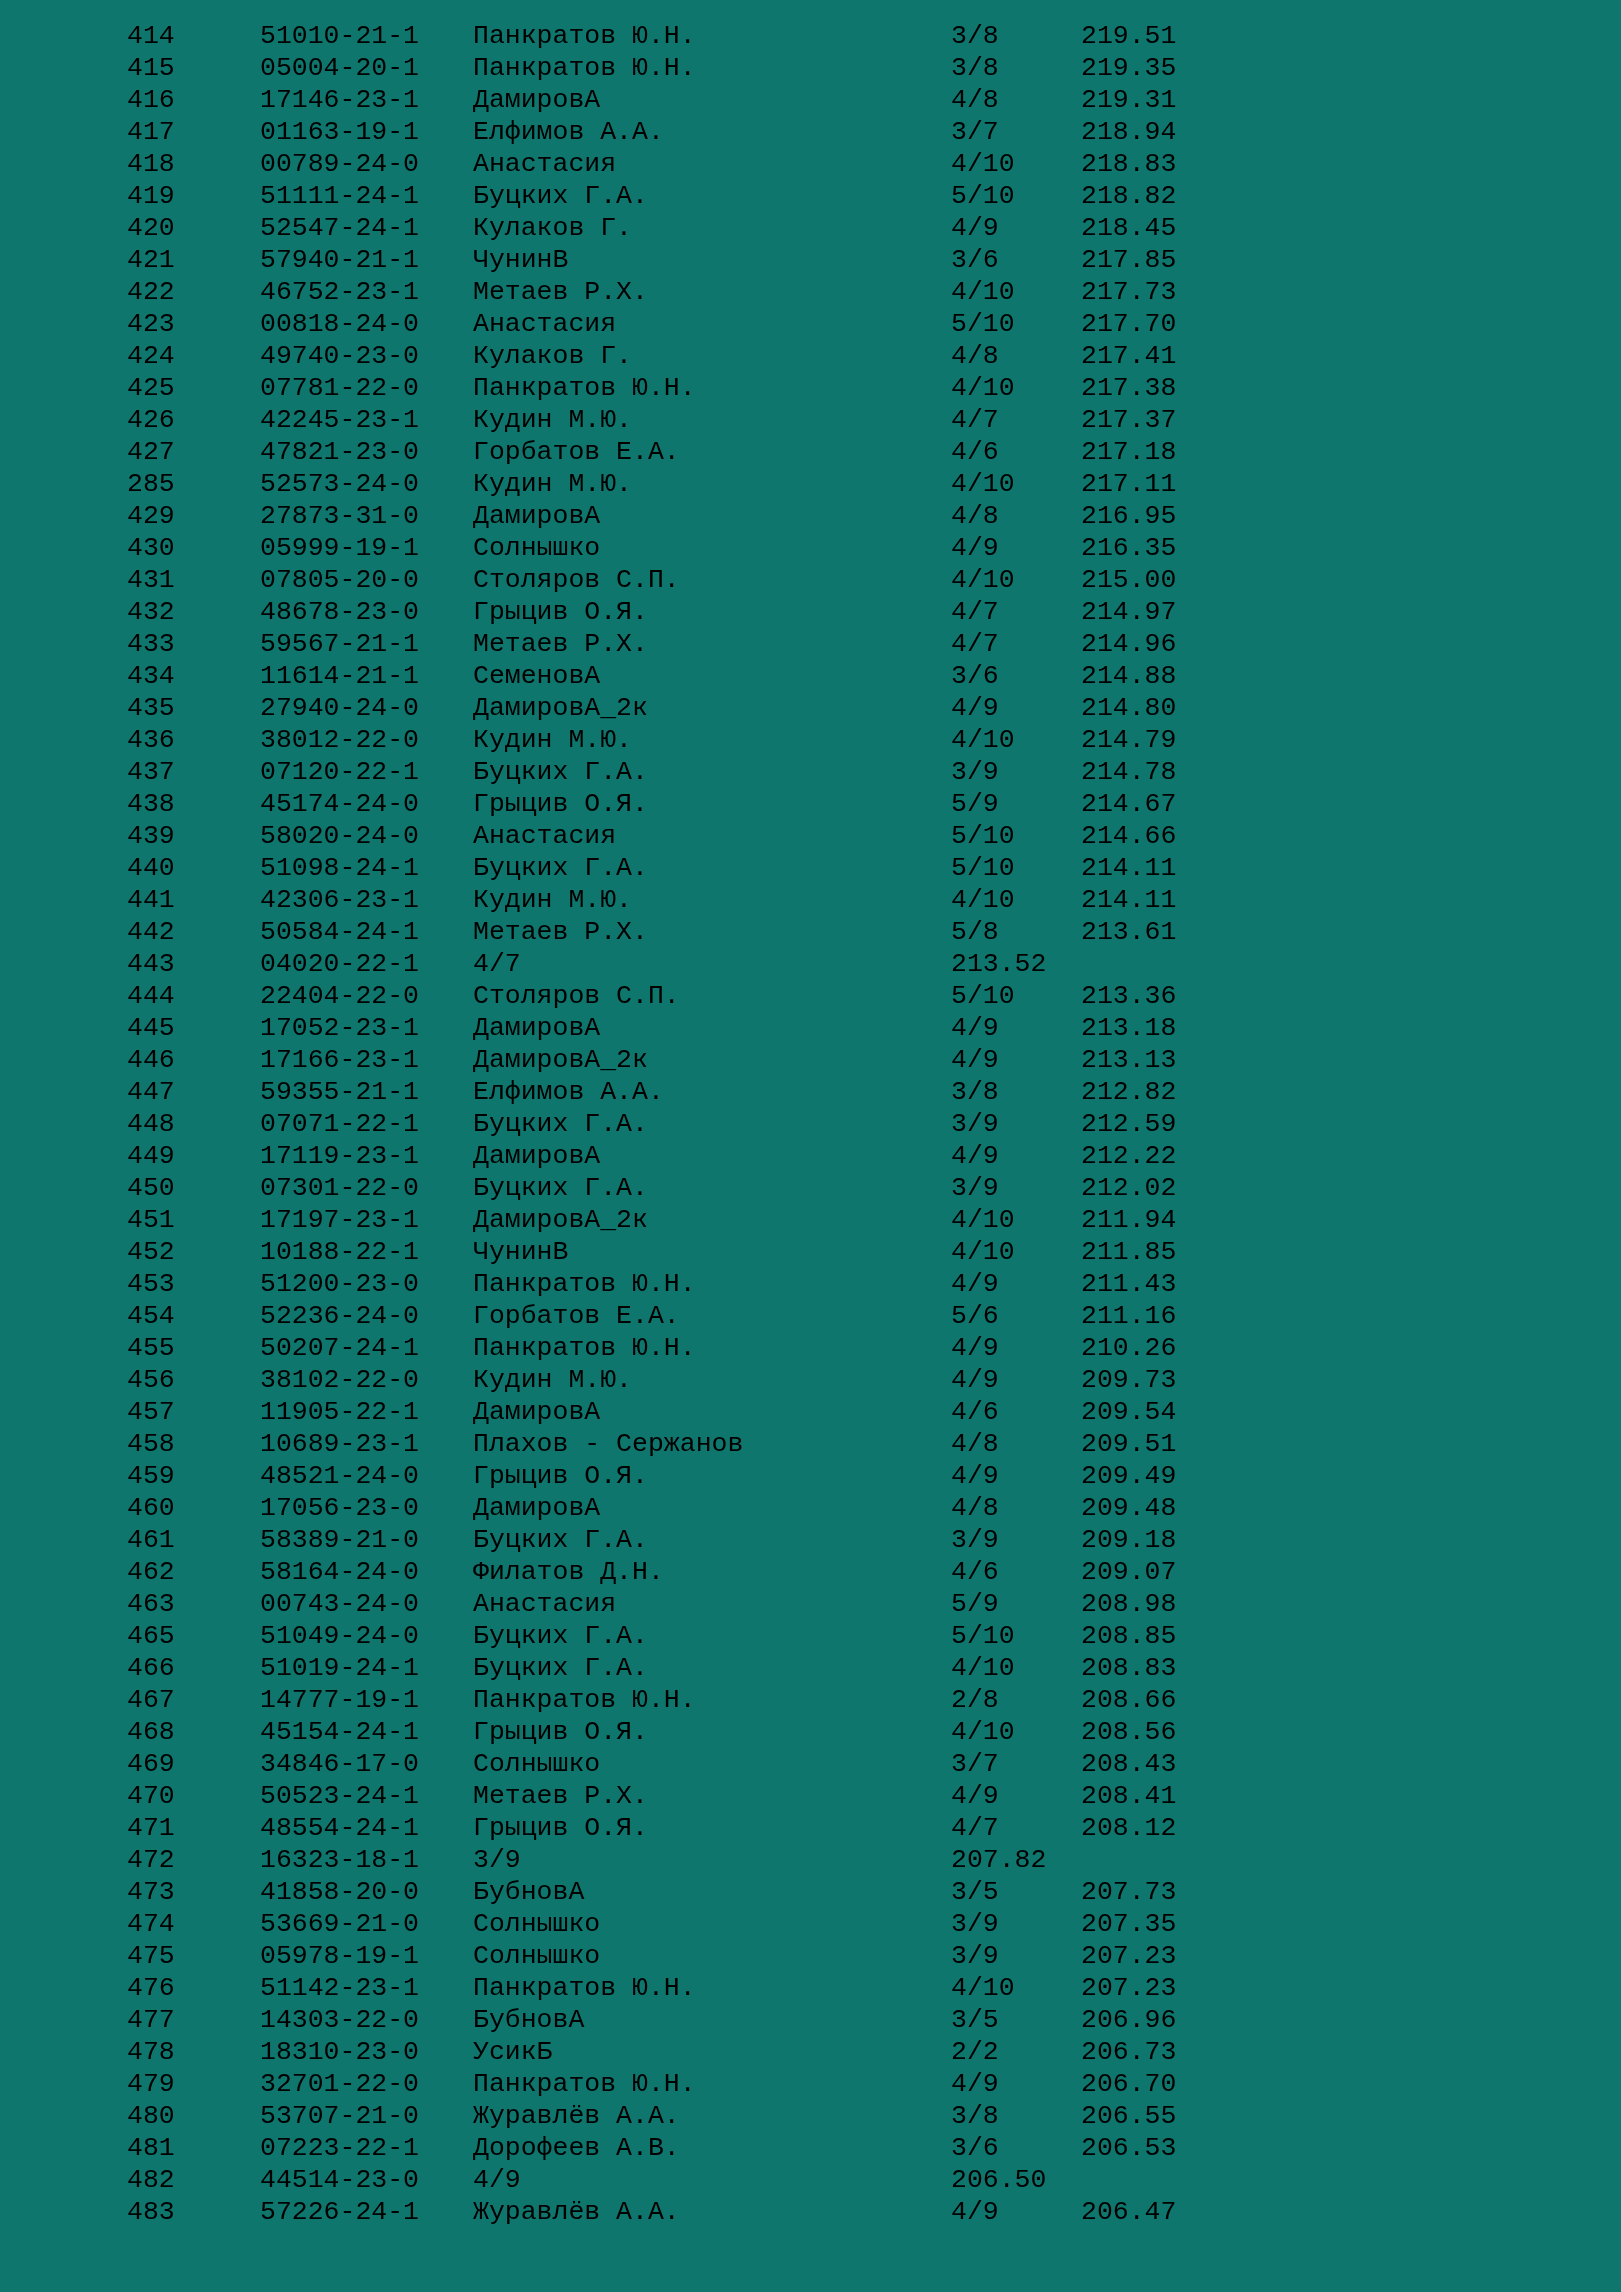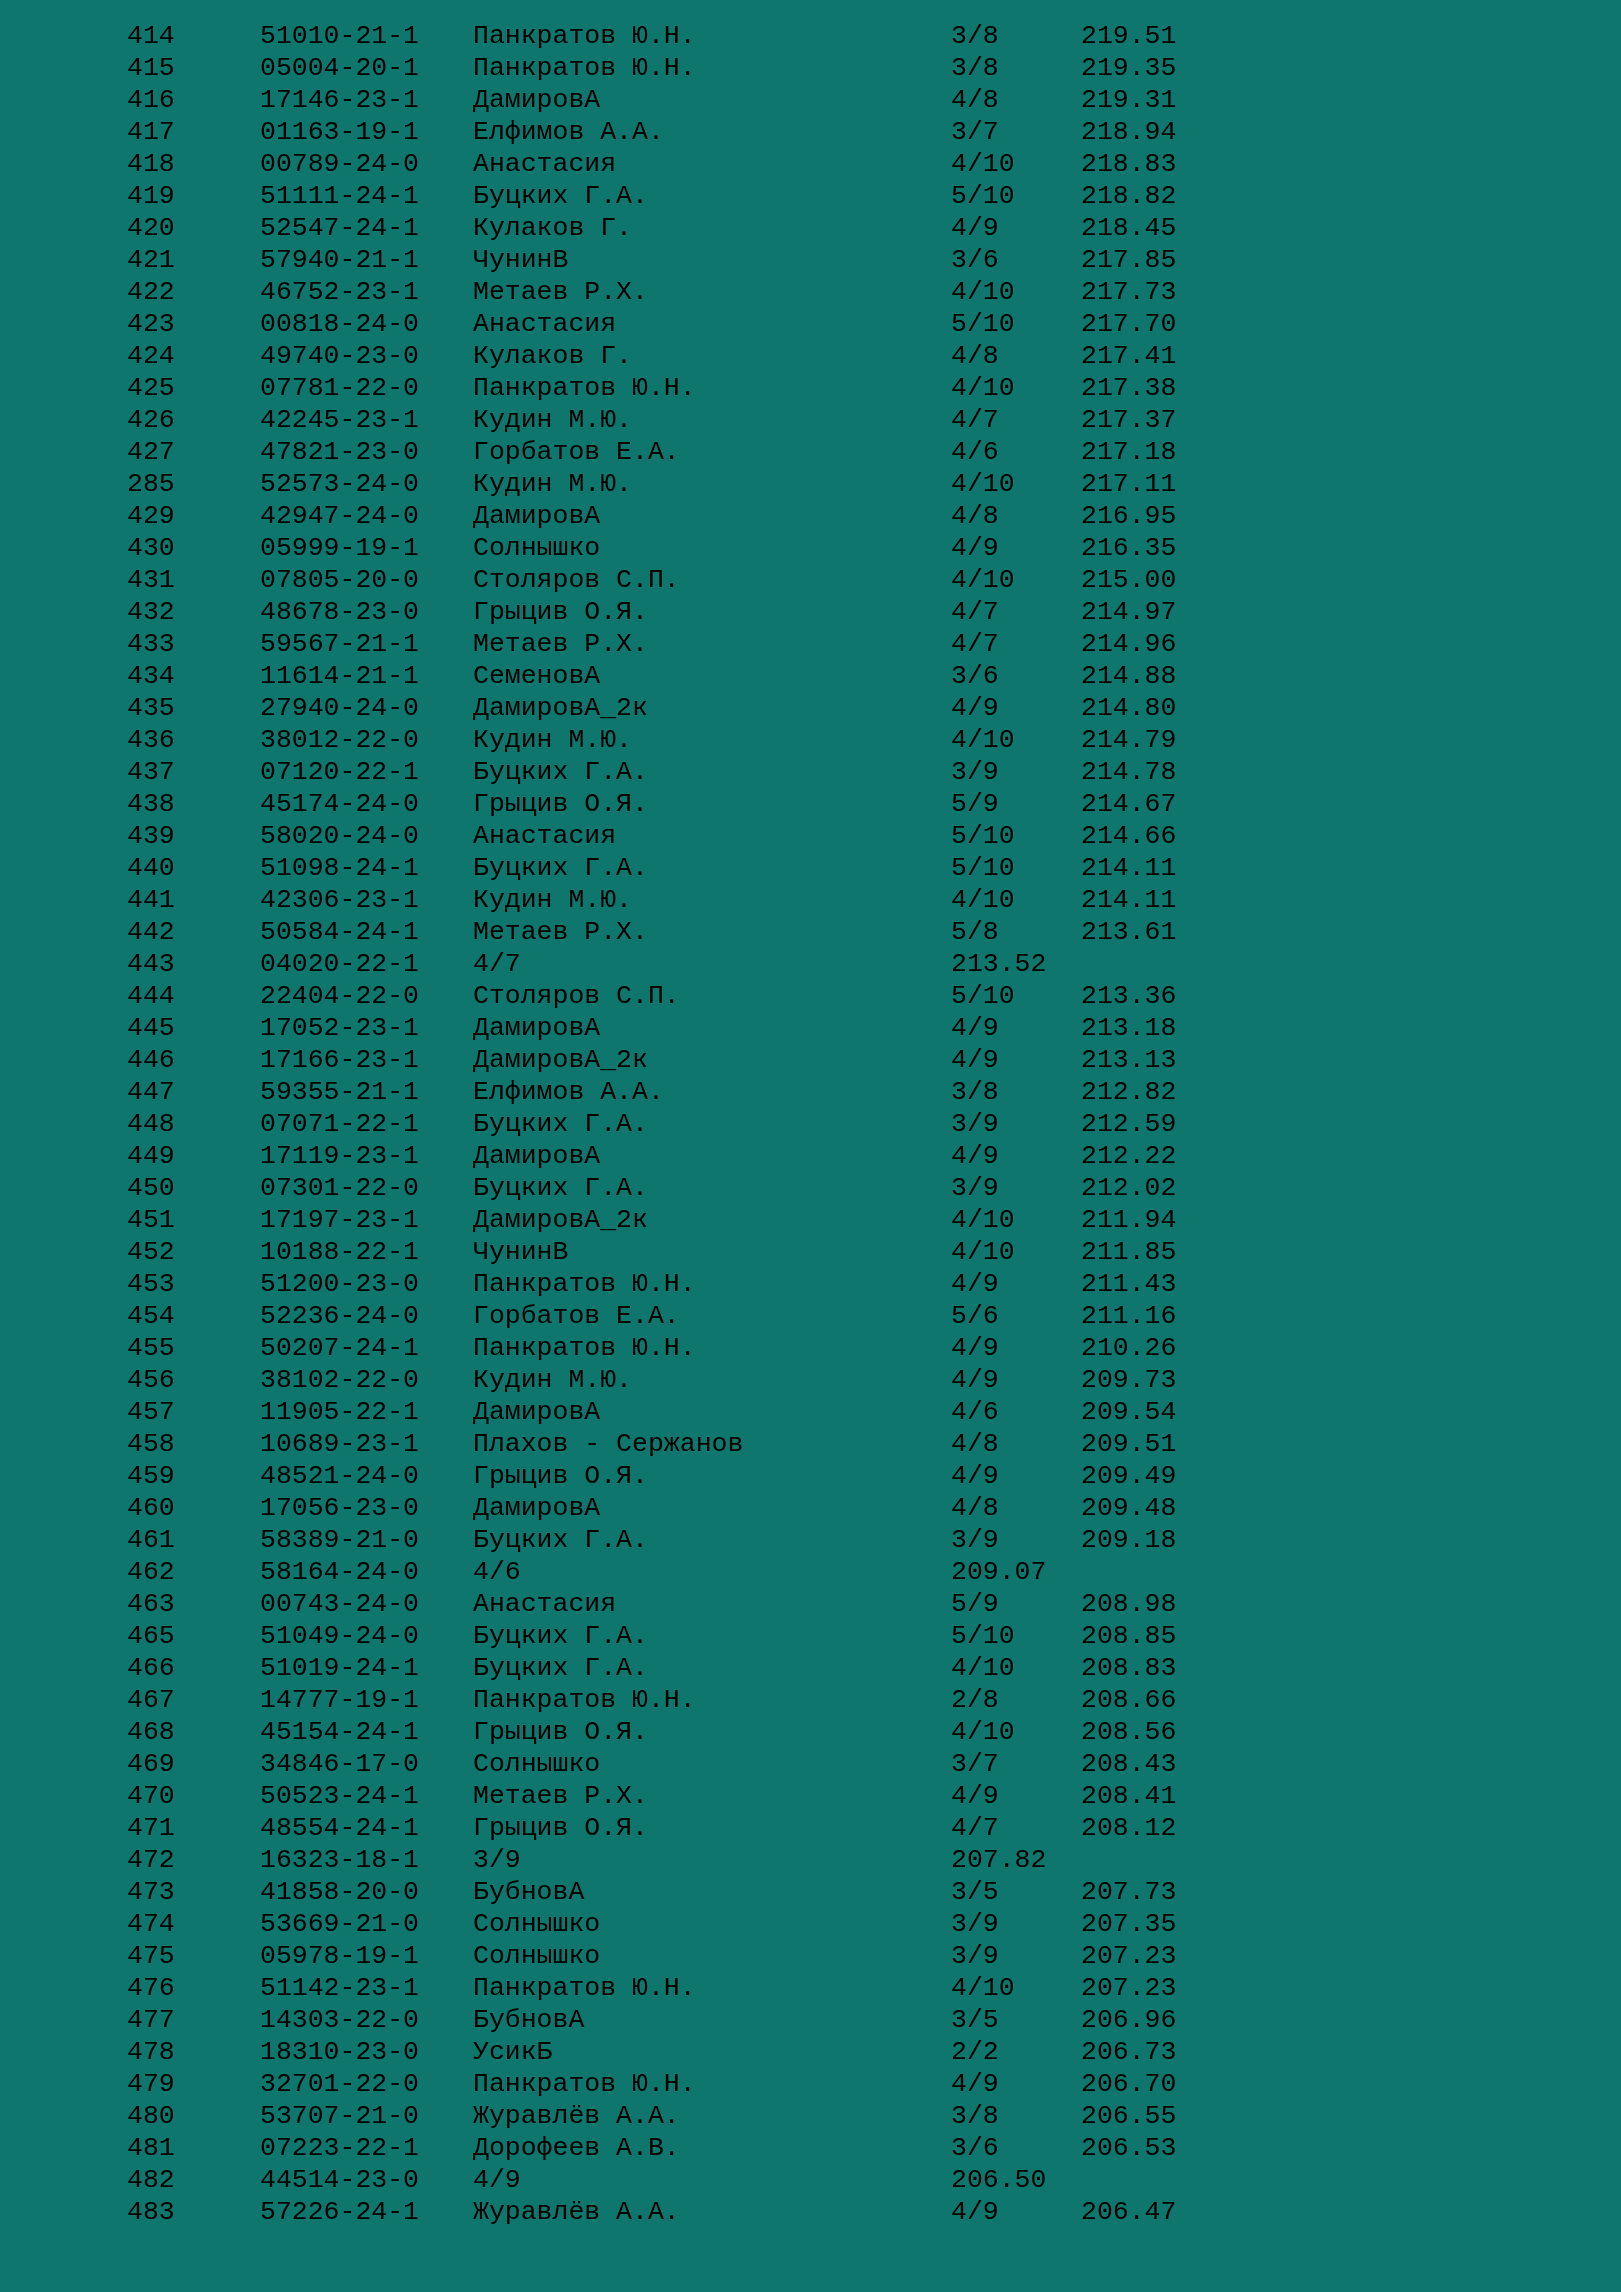--- a/index.html
+++ b/index.html
@@ -49,21 +49,21 @@
       <div class="row"><span class="cell c-rank">419</span><span class="cell c-code">51111-24-1</span><span class="cell c-name">Буцких Г.А.</span><span class="cell c-result">5/10</span><span class="cell c-score">218.82</span></div>
       <div class="row"><span class="cell c-rank">420</span><span class="cell c-code">52547-24-1</span><span class="cell c-name">Кулаков Г.</span><span class="cell c-result">4/9</span><span class="cell c-score">218.45</span></div>
       <div class="row"><span class="cell c-rank">421</span><span class="cell c-code">57940-21-1</span><span class="cell c-name">ЧунинВ</span><span class="cell c-result">3/6</span><span class="cell c-score">217.85</span></div>
       <div class="row"><span class="cell c-rank">422</span><span class="cell c-code">46752-23-1</span><span class="cell c-name">Метаев Р.Х.</span><span class="cell c-result">4/10</span><span class="cell c-score">217.73</span></div>
       <div class="row"><span class="cell c-rank">423</span><span class="cell c-code">00818-24-0</span><span class="cell c-name">Анастасия</span><span class="cell c-result">5/10</span><span class="cell c-score">217.70</span></div>
       <div class="row"><span class="cell c-rank">424</span><span class="cell c-code">49740-23-0</span><span class="cell c-name">Кулаков Г.</span><span class="cell c-result">4/8</span><span class="cell c-score">217.41</span></div>
       <div class="row"><span class="cell c-rank">425</span><span class="cell c-code">07781-22-0</span><span class="cell c-name">Панкратов Ю.Н.</span><span class="cell c-result">4/10</span><span class="cell c-score">217.38</span></div>
       <div class="row"><span class="cell c-rank">426</span><span class="cell c-code">42245-23-1</span><span class="cell c-name">Кудин М.Ю.</span><span class="cell c-result">4/7</span><span class="cell c-score">217.37</span></div>
       <div class="row"><span class="cell c-rank">427</span><span class="cell c-code">47821-23-0</span><span class="cell c-name">Горбатов Е.А.</span><span class="cell c-result">4/6</span><span class="cell c-score">217.18</span></div>
       <div class="row"><span class="cell c-rank">285</span><span class="cell c-code">52573-24-0</span><span class="cell c-name">Кудин М.Ю.</span><span class="cell c-result">4/10</span><span class="cell c-score">217.11</span></div>
-      <div class="row"><span class="cell c-rank">429</span><span class="cell c-code">42947-24-0</span><span class="cell c-name">ДамировА</span><span class="cell c-result">4/8</span><span class="cell c-score">216.95</span></div>
+      <div class="row"><span class="cell c-rank">429</span><span class="cell c-code">27873-31-0</span><span class="cell c-name">ДамировА</span><span class="cell c-result">4/8</span><span class="cell c-score">216.95</span></div>
       <div class="row"><span class="cell c-rank">430</span><span class="cell c-code">05999-19-1</span><span class="cell c-name">Солнышко</span><span class="cell c-result">4/9</span><span class="cell c-score">216.35</span></div>
       <div class="row"><span class="cell c-rank">431</span><span class="cell c-code">07805-20-0</span><span class="cell c-name">Столяров С.П.</span><span class="cell c-result">4/10</span><span class="cell c-score">215.00</span></div>
       <div class="row"><span class="cell c-rank">432</span><span class="cell c-code">48678-23-0</span><span class="cell c-name">Грыцив О.Я.</span><span class="cell c-result">4/7</span><span class="cell c-score">214.97</span></div>
       <div class="row"><span class="cell c-rank">433</span><span class="cell c-code">59567-21-1</span><span class="cell c-name">Метаев Р.Х.</span><span class="cell c-result">4/7</span><span class="cell c-score">214.96</span></div>
       <div class="row"><span class="cell c-rank">434</span><span class="cell c-code">11614-21-1</span><span class="cell c-name">СеменовА</span><span class="cell c-result">3/6</span><span class="cell c-score">214.88</span></div>
       <div class="row"><span class="cell c-rank">435</span><span class="cell c-code">27940-24-0</span><span class="cell c-name">ДамировА_2к</span><span class="cell c-result">4/9</span><span class="cell c-score">214.80</span></div>
       <div class="row"><span class="cell c-rank">436</span><span class="cell c-code">38012-22-0</span><span class="cell c-name">Кудин М.Ю.</span><span class="cell c-result">4/10</span><span class="cell c-score">214.79</span></div>
       <div class="row"><span class="cell c-rank">437</span><span class="cell c-code">07120-22-1</span><span class="cell c-name">Буцких Г.А.</span><span class="cell c-result">3/9</span><span class="cell c-score">214.78</span></div>
       <div class="row"><span class="cell c-rank">438</span><span class="cell c-code">45174-24-0</span><span class="cell c-name">Грыцив О.Я.</span><span class="cell c-result">5/9</span><span class="cell c-score">214.67</span></div>
       <div class="row"><span class="cell c-rank">439</span><span class="cell c-code">58020-24-0</span><span class="cell c-name">Анастасия</span><span class="cell c-result">5/10</span><span class="cell c-score">214.66</span></div>
@@ -82,21 +82,21 @@
       <div class="row"><span class="cell c-rank">452</span><span class="cell c-code">10188-22-1</span><span class="cell c-name">ЧунинВ</span><span class="cell c-result">4/10</span><span class="cell c-score">211.85</span></div>
       <div class="row"><span class="cell c-rank">453</span><span class="cell c-code">51200-23-0</span><span class="cell c-name">Панкратов Ю.Н.</span><span class="cell c-result">4/9</span><span class="cell c-score">211.43</span></div>
       <div class="row"><span class="cell c-rank">454</span><span class="cell c-code">52236-24-0</span><span class="cell c-name">Горбатов Е.А.</span><span class="cell c-result">5/6</span><span class="cell c-score">211.16</span></div>
       <div class="row"><span class="cell c-rank">455</span><span class="cell c-code">50207-24-1</span><span class="cell c-name">Панкратов Ю.Н.</span><span class="cell c-result">4/9</span><span class="cell c-score">210.26</span></div>
       <div class="row"><span class="cell c-rank">456</span><span class="cell c-code">38102-22-0</span><span class="cell c-name">Кудин М.Ю.</span><span class="cell c-result">4/9</span><span class="cell c-score">209.73</span></div>
       <div class="row"><span class="cell c-rank">457</span><span class="cell c-code">11905-22-1</span><span class="cell c-name">ДамировА</span><span class="cell c-result">4/6</span><span class="cell c-score">209.54</span></div>
       <div class="row"><span class="cell c-rank">458</span><span class="cell c-code">10689-23-1</span><span class="cell c-name">Плахов - Сержанов</span><span class="cell c-result">4/8</span><span class="cell c-score">209.51</span></div>
       <div class="row"><span class="cell c-rank">459</span><span class="cell c-code">48521-24-0</span><span class="cell c-name">Грыцив О.Я.</span><span class="cell c-result">4/9</span><span class="cell c-score">209.49</span></div>
       <div class="row"><span class="cell c-rank">460</span><span class="cell c-code">17056-23-0</span><span class="cell c-name">ДамировА</span><span class="cell c-result">4/8</span><span class="cell c-score">209.48</span></div>
       <div class="row"><span class="cell c-rank">461</span><span class="cell c-code">58389-21-0</span><span class="cell c-name">Буцких Г.А.</span><span class="cell c-result">3/9</span><span class="cell c-score">209.18</span></div>
-      <div class="row"><span class="cell c-rank">462</span><span class="cell c-code">58164-24-0</span><span class="cell c-result">4/6</span><span class="cell c-score">209.07</span></div>
+      <div class="row"><span class="cell c-rank">462</span><span class="cell c-code">58164-24-0</span><span class="cell c-name">Филатов Д.Н.</span><span class="cell c-result">4/6</span><span class="cell c-score">209.07</span></div>
       <div class="row"><span class="cell c-rank">463</span><span class="cell c-code">00743-24-0</span><span class="cell c-name">Анастасия</span><span class="cell c-result">5/9</span><span class="cell c-score">208.98</span></div>
       <div class="row"><span class="cell c-rank">465</span><span class="cell c-code">51049-24-0</span><span class="cell c-name">Буцких Г.А.</span><span class="cell c-result">5/10</span><span class="cell c-score">208.85</span></div>
       <div class="row"><span class="cell c-rank">466</span><span class="cell c-code">51019-24-1</span><span class="cell c-name">Буцких Г.А.</span><span class="cell c-result">4/10</span><span class="cell c-score">208.83</span></div>
       <div class="row"><span class="cell c-rank">467</span><span class="cell c-code">14777-19-1</span><span class="cell c-name">Панкратов Ю.Н.</span><span class="cell c-result">2/8</span><span class="cell c-score">208.66</span></div>
       <div class="row"><span class="cell c-rank">468</span><span class="cell c-code">45154-24-1</span><span class="cell c-name">Грыцив О.Я.</span><span class="cell c-result">4/10</span><span class="cell c-score">208.56</span></div>
       <div class="row"><span class="cell c-rank">469</span><span class="cell c-code">34846-17-0</span><span class="cell c-name">Солнышко</span><span class="cell c-result">3/7</span><span class="cell c-score">208.43</span></div>
       <div class="row"><span class="cell c-rank">470</span><span class="cell c-code">50523-24-1</span><span class="cell c-name">Метаев Р.Х.</span><span class="cell c-result">4/9</span><span class="cell c-score">208.41</span></div>
       <div class="row"><span class="cell c-rank">471</span><span class="cell c-code">48554-24-1</span><span class="cell c-name">Грыцив О.Я.</span><span class="cell c-result">4/7</span><span class="cell c-score">208.12</span></div>
       <div class="row"><span class="cell c-rank">472</span><span class="cell c-code">16323-18-1</span><span class="cell c-result">3/9</span><span class="cell c-score">207.82</span></div>
       <div class="row"><span class="cell c-rank">473</span><span class="cell c-code">41858-20-0</span><span class="cell c-name">БубновА</span><span class="cell c-result">3/5</span><span class="cell c-score">207.73</span></div>

